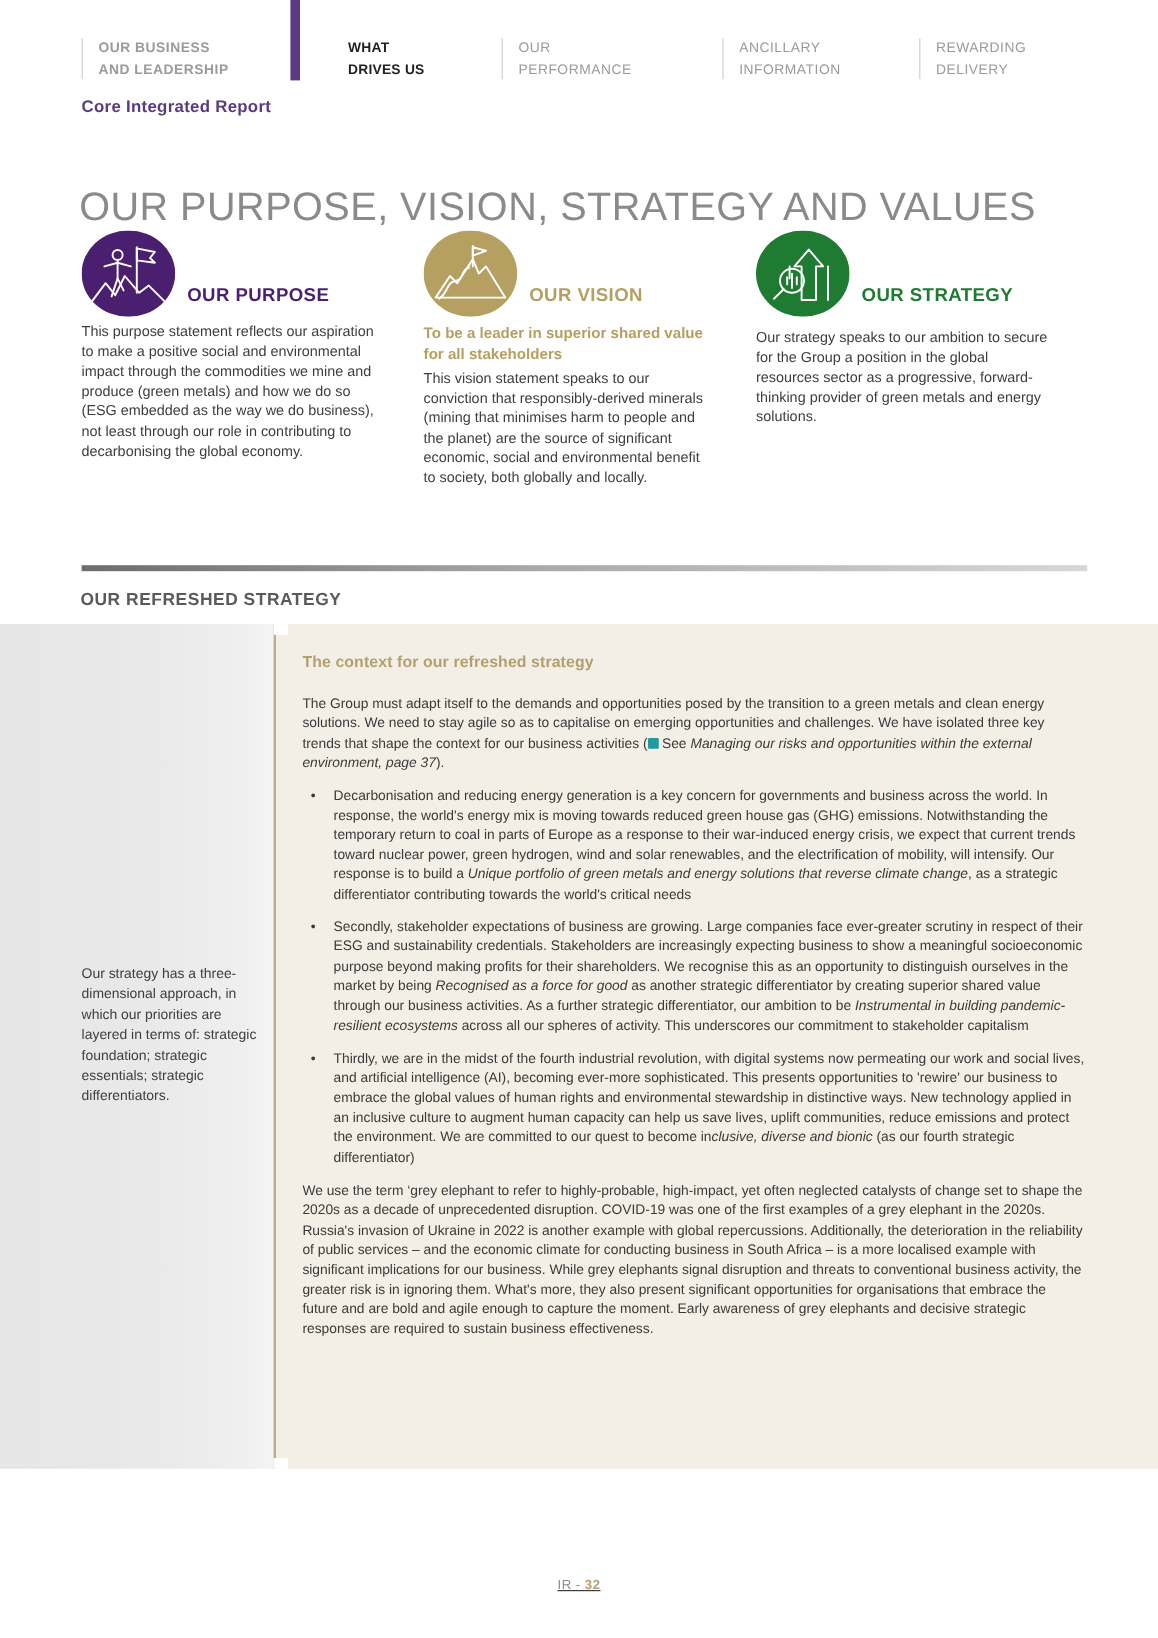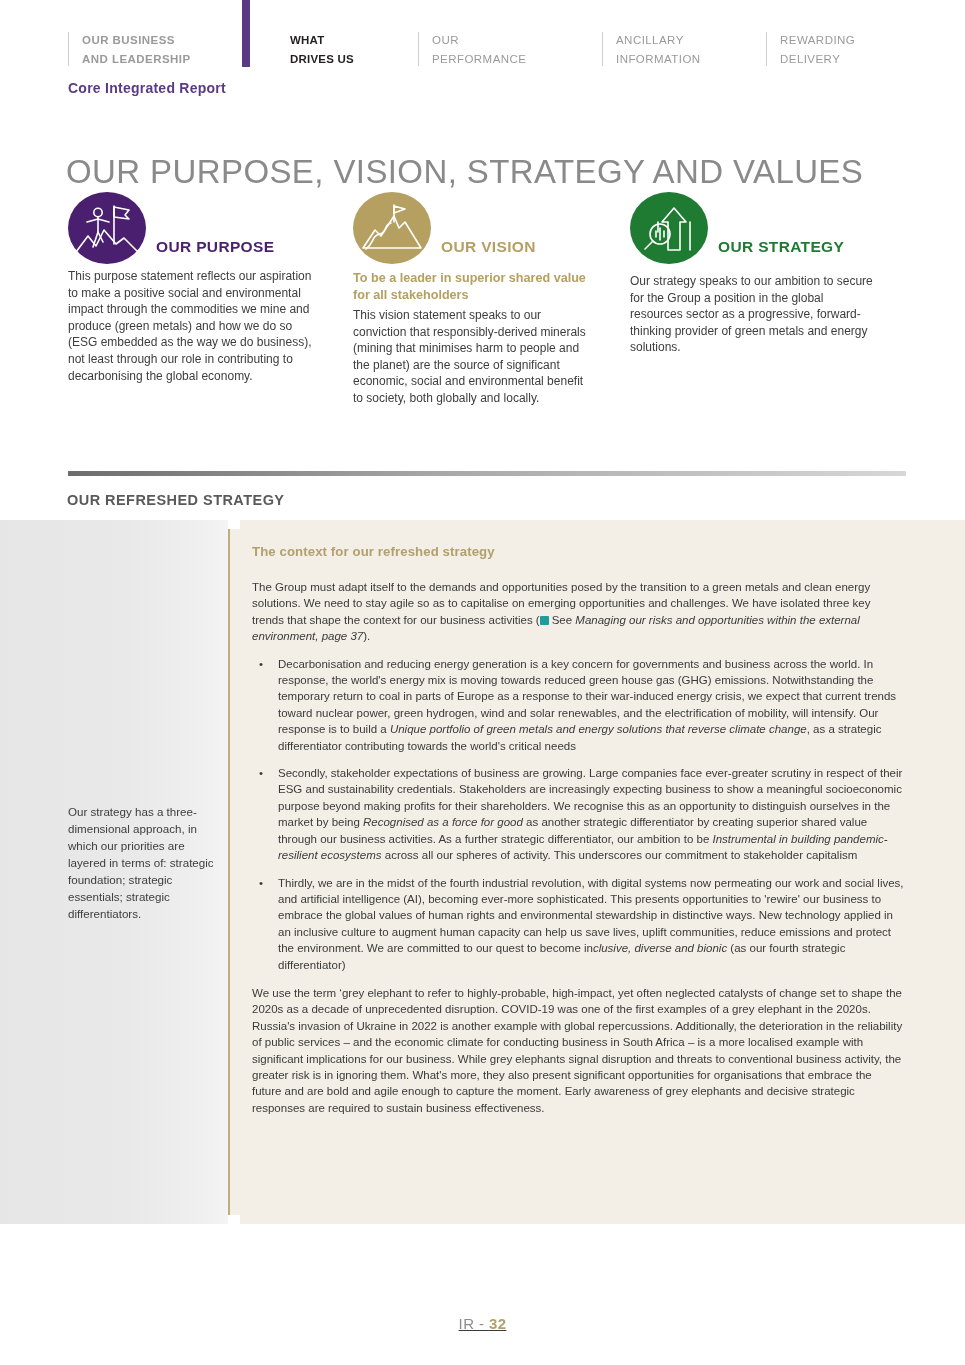--- a/index.html
+++ b/index.html
@@ -74,21 +74,21 @@
   .bullets li{position:relative;padding-left:26px;margin-bottom:11px;
      font-size:11.5px;line-height:16.4px;color:#3a3a3a;}
   .bullets li .dot{position:absolute;left:7px;top:0px;font-size:11.5px;line-height:16.4px;color:#3a3a3a;}
   .final{margin-top:12px;}
   i{font-style:italic;}
 
   .reficon{display:inline-block;width:9px;height:9px;background:#1f9c9c;
      border-radius:1px;vertical-align:-1px;margin-right:3px;}
 
   
-  .footer{position:absolute;left:0;top:1315px;width:965px;text-align:center;font-size:15px;text-decoration:underline;}
+  .footer{position:absolute;left:0;top:1315px;width:965px;text-align:center;font-size:11px;text-decoration:underline;}
   .footer .ir{color:#8c8c8c;letter-spacing:.4px;}
   .footer .pg{color:#b2a06e;font-weight:bold;letter-spacing:.4px;}
 </style>
 </head>
 <body>
 
 <div class="page">
 
   <div class="topnav">
     <div class="purple-bar"></div>

